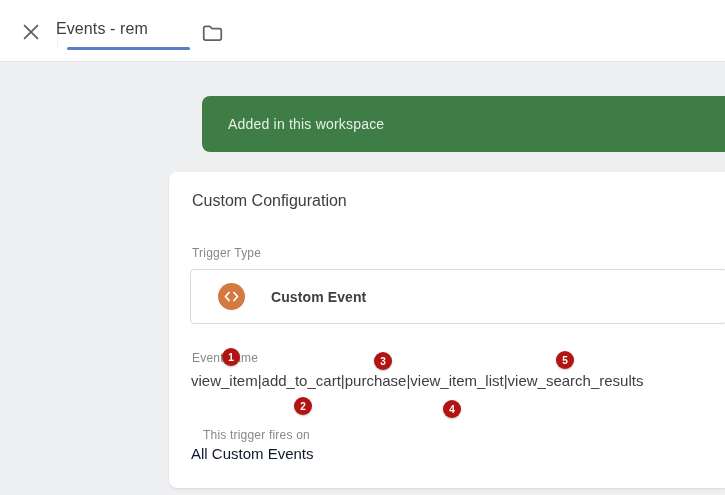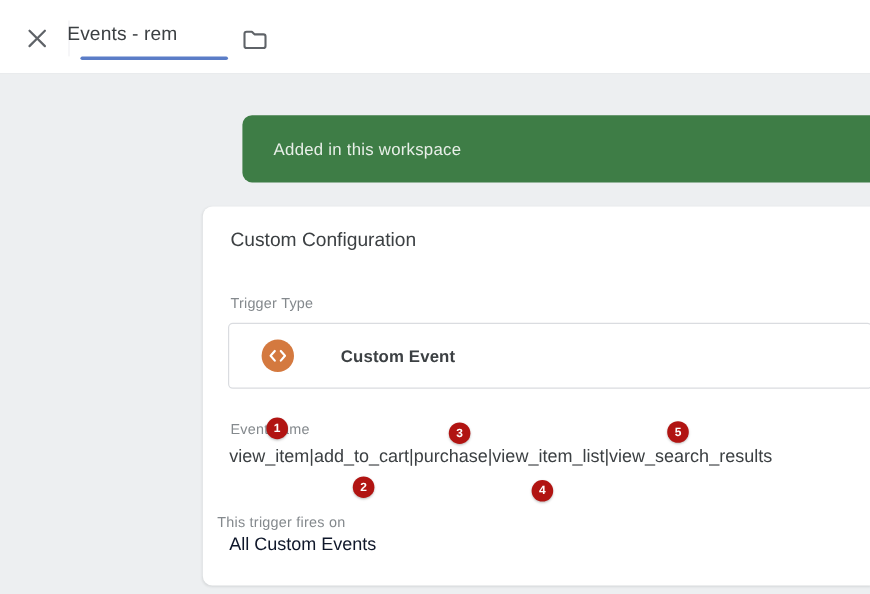--- a/index.html
+++ b/index.html
@@ -82,30 +82,30 @@
   }
   .code-circle {
     width: 27px; height: 27px; border-radius: 50%;
     background: #d4793f;
     margin-left: 27px;
     display: flex; align-items: center; justify-content: center;
     flex: 0 0 auto;
   }
   .code-circle svg { width: 15px; height: 11px; display: block; }
   .trigger-type-value {
-    margin-left: 39px; font-size: 14px; font-weight: bold; color: #3c4043;
+    margin-left: 26px; font-size: 14px; font-weight: bold; color: #3c4043;
     letter-spacing: 0.1px;
   }
 
   .event-name-label { position: absolute; left: 23px; top: 179px; }
   .event-name-value {
     position: absolute; left: 22px; top: 200px;
     font-size: 15px; color: #3c4043; white-space: nowrap;
   }
-  .fires-on-label { position: absolute; left: 12px; top: 256px; }
+  .fires-on-label { position: absolute; left: 34px; top: 256px; }
   .fires-on-value {
     position: absolute; left: 22px; top: 273px;
     font-size: 15px; color: #0f172a;
   }
 
   
   .badge {
     position: absolute; width: 18px; height: 18px; border-radius: 50%;
     background: #b11412;
     color: #ffffff; font-size: 10px; font-weight: bold;

